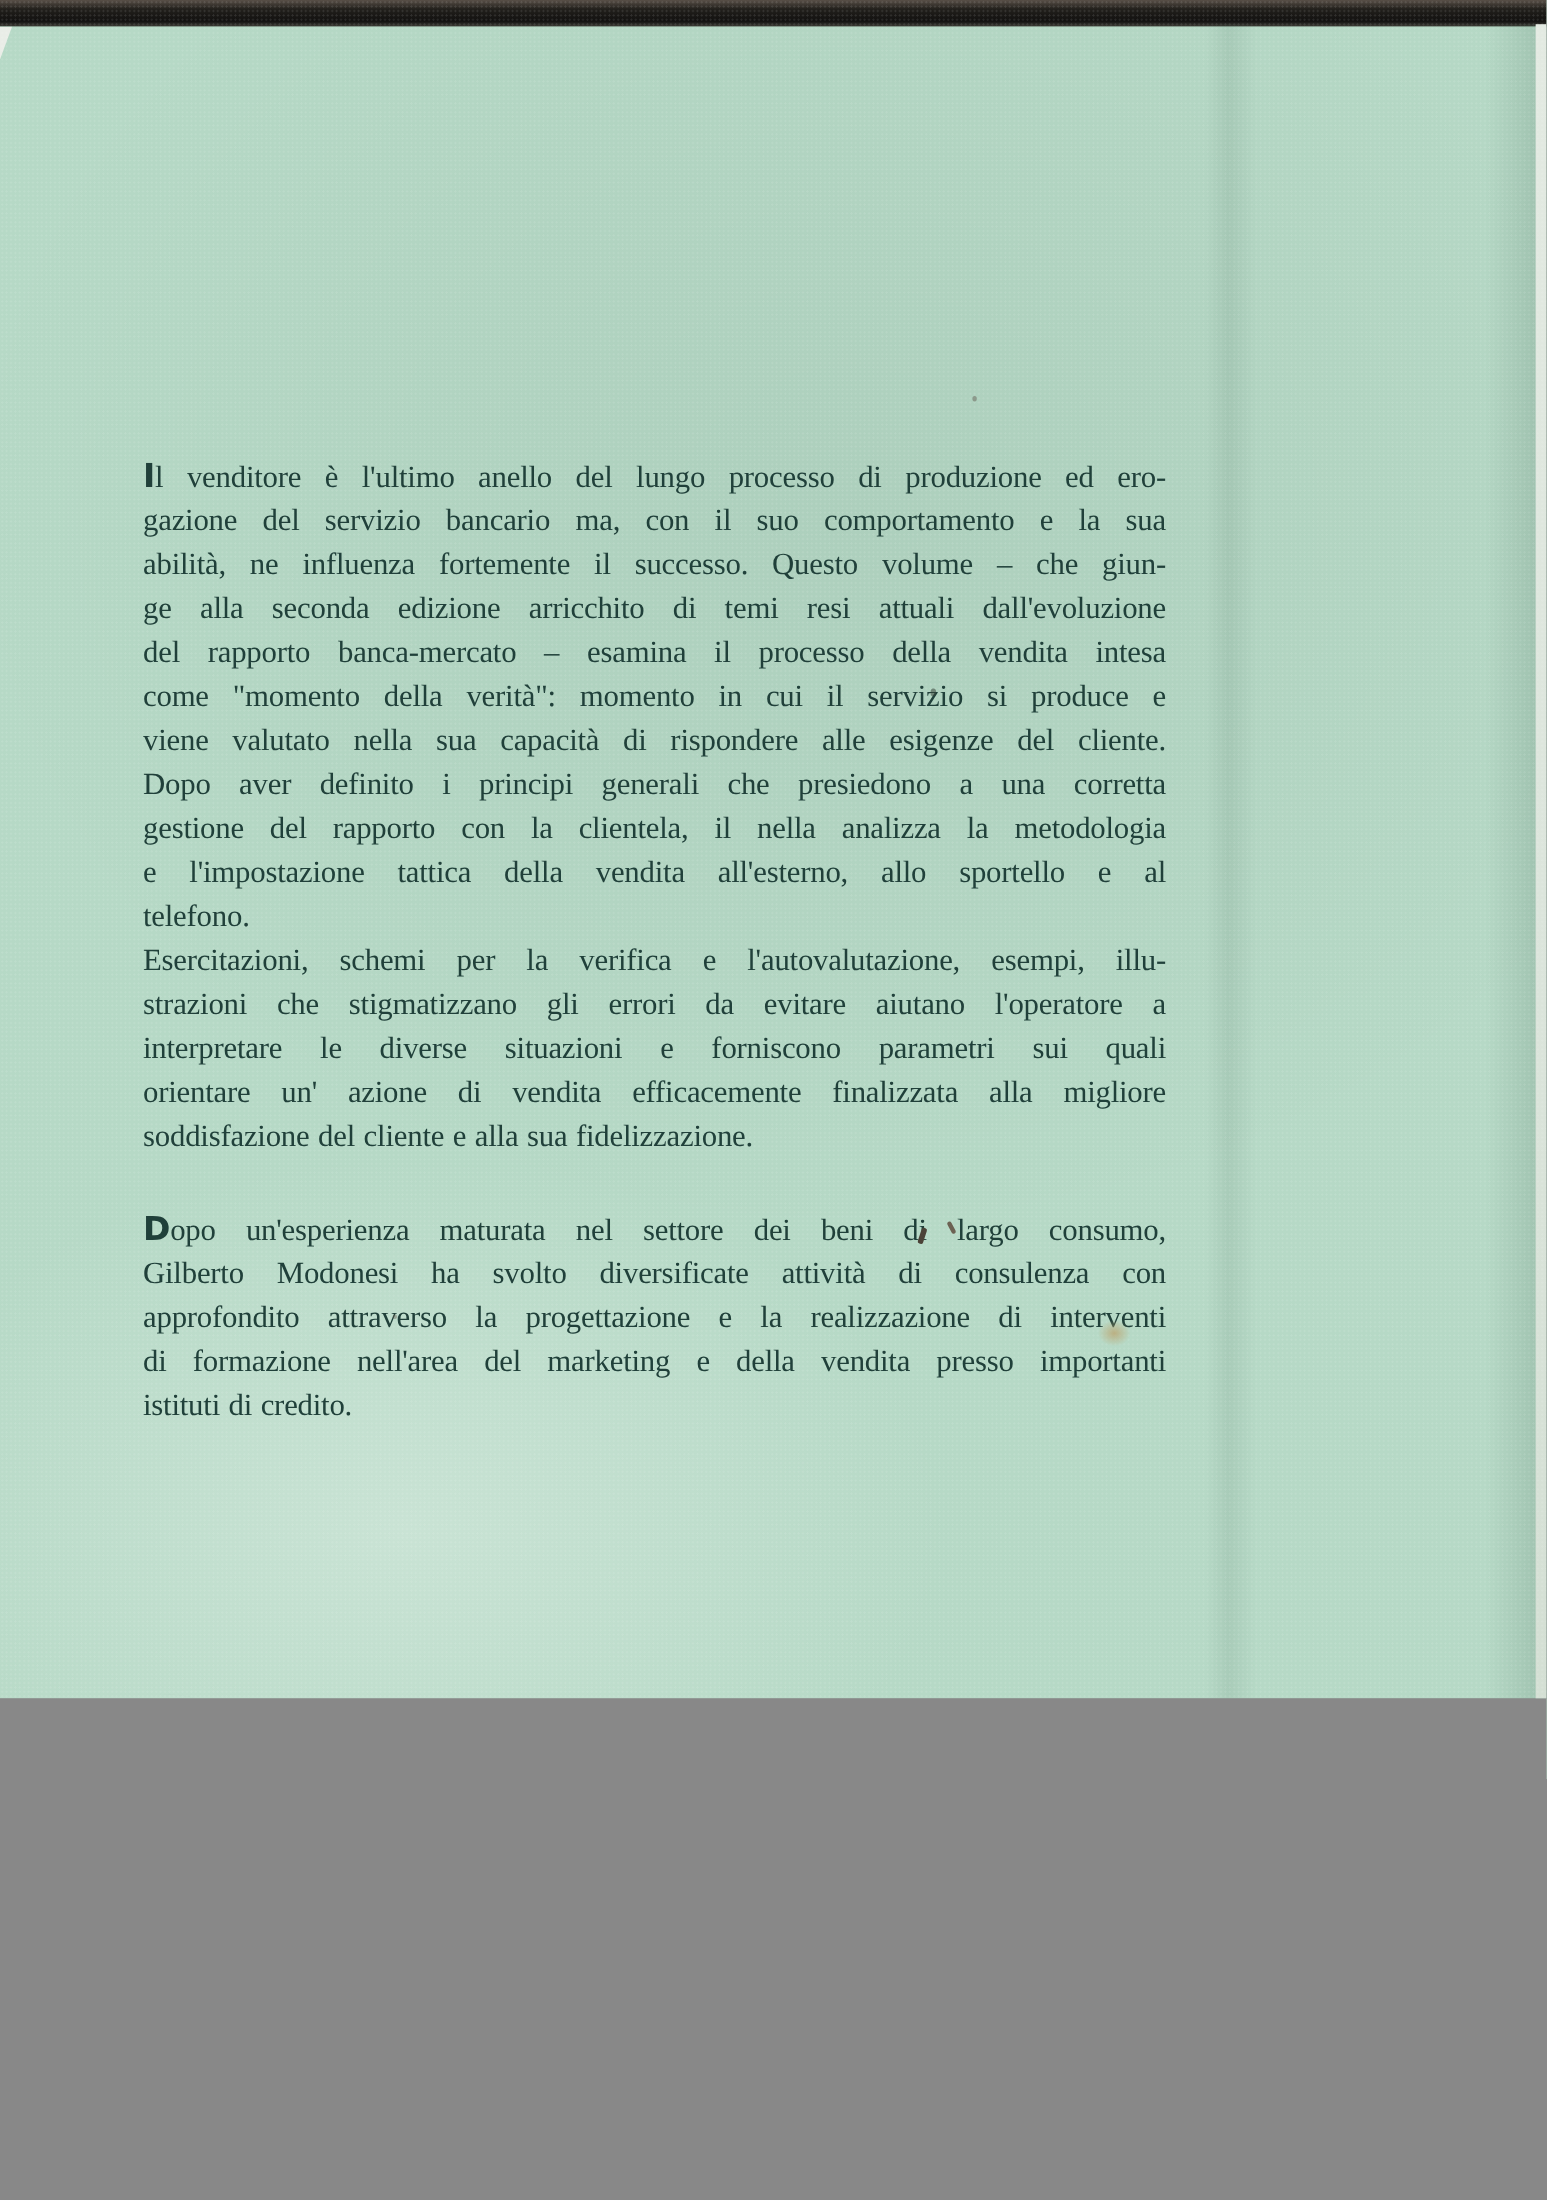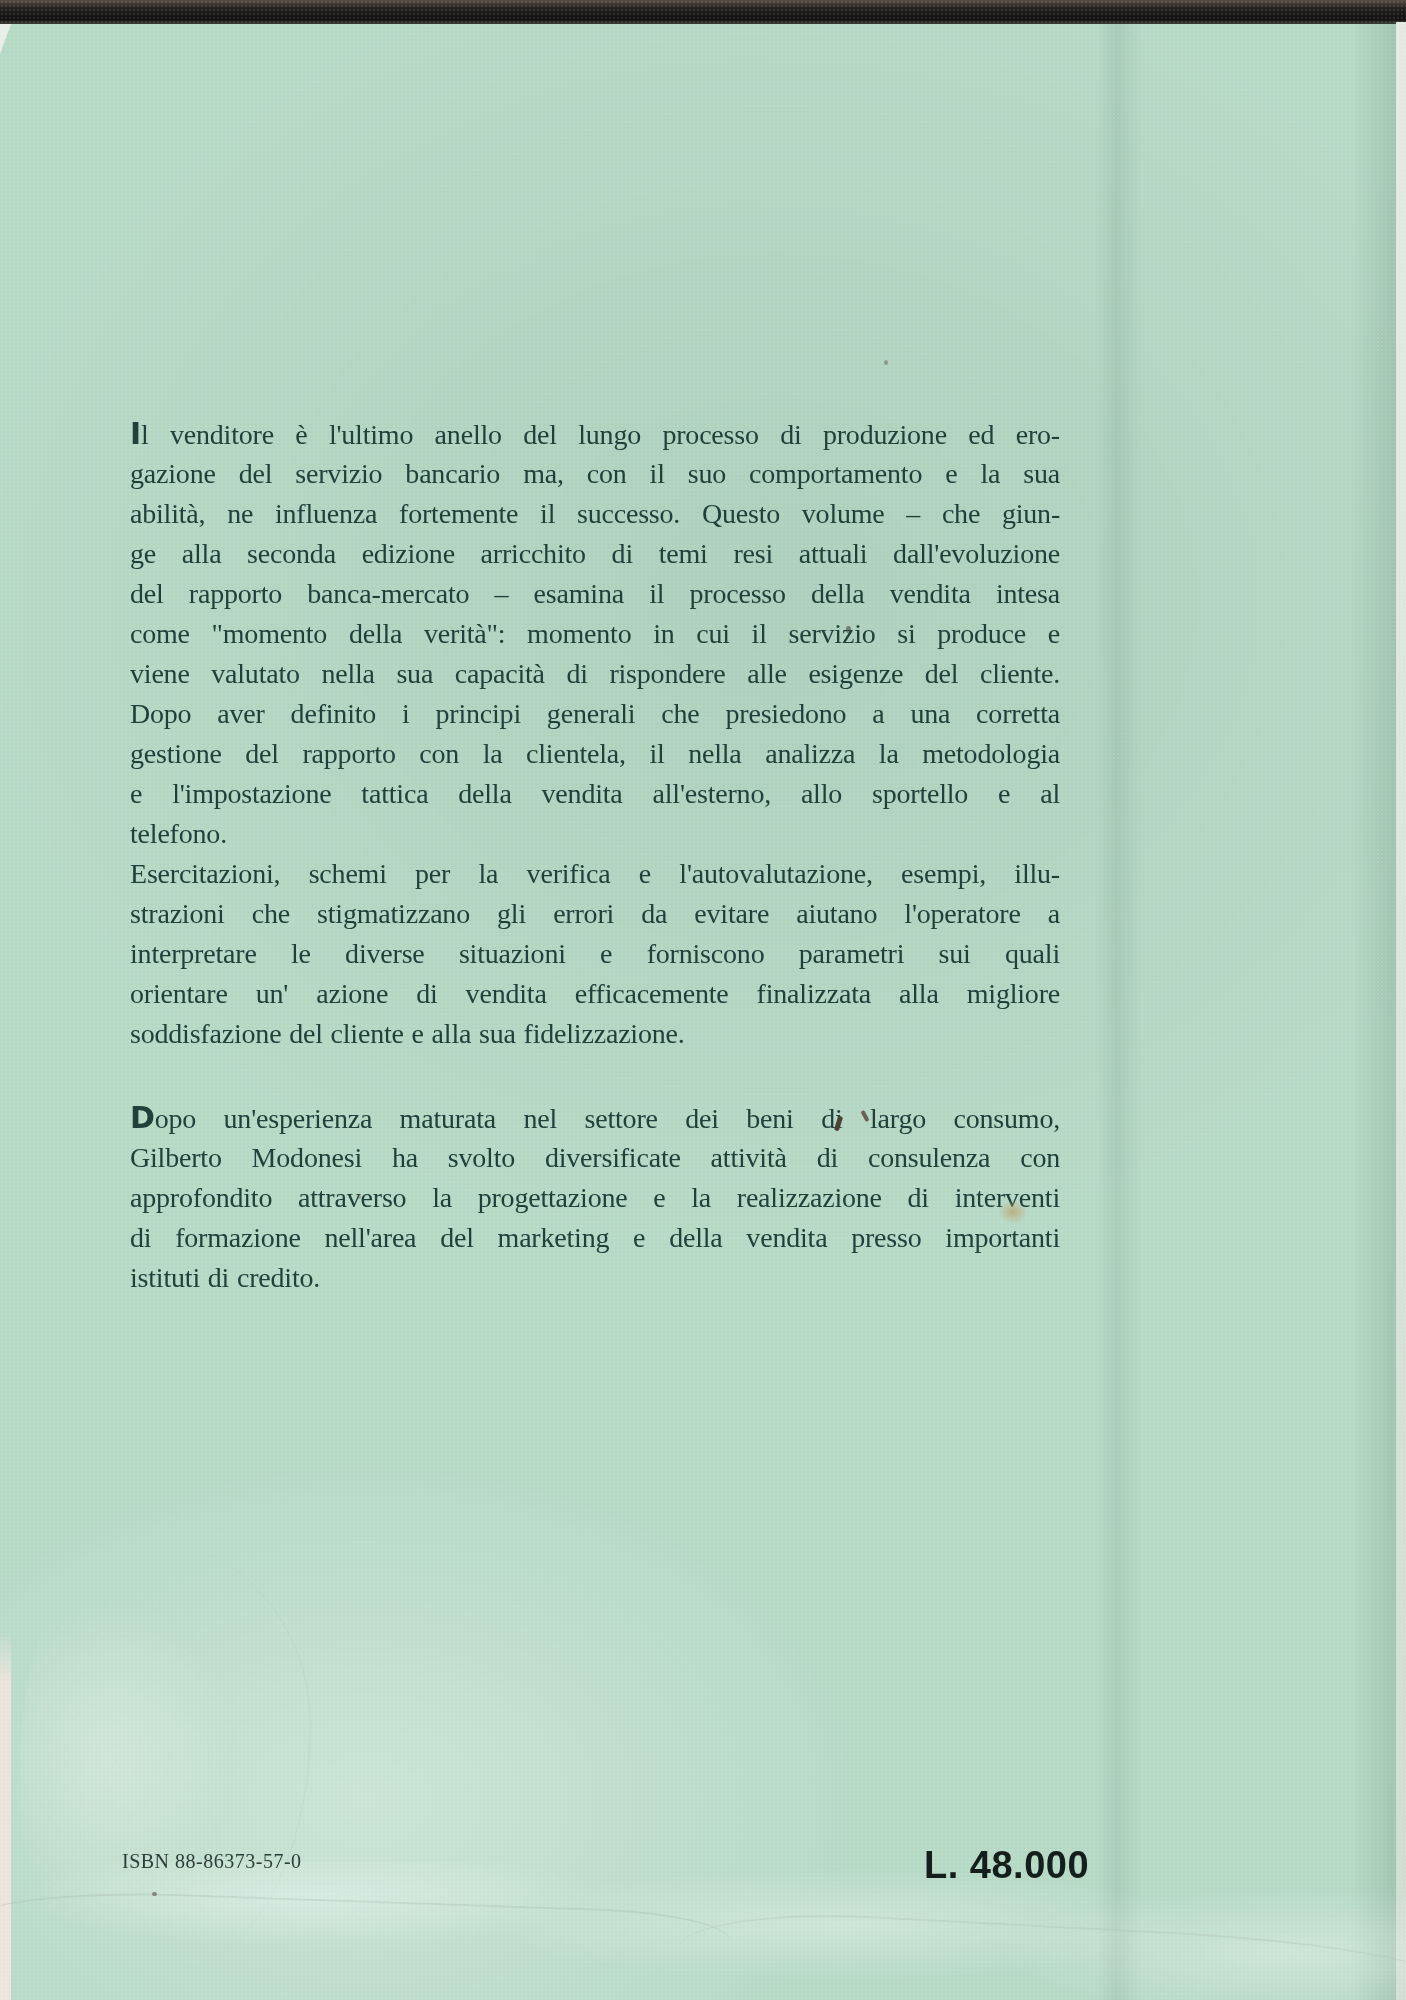--- a/index.html
+++ b/index.html
@@ -1,19 +1,19 @@
 <!DOCTYPE html>
 <html><head>
 <meta charset="utf-8">
 <style>
   html, body { margin: 0; padding: 0; background: #888; }
   .scan {
     position: relative;
     width: 1406px;
-    height: 2000px;
+    height: 1544px;
     overflow: hidden;
     background:
       radial-gradient(ellipse 760px 520px at 26% 90%, rgba(230,242,234,0.40), rgba(230,242,234,0) 65%),
       radial-gradient(ellipse 1100px 900px at 55% 30%, rgba(0,25,12,0.05), rgba(0,0,0,0) 75%),
       #b6d9c6;
     font-family: "Liberation Serif", serif;
   }
   .paper-grain {
     position: absolute; inset: 0;
     background-image: radial-gradient(rgba(255,255,255,0.10) 1px, transparent 1px);

